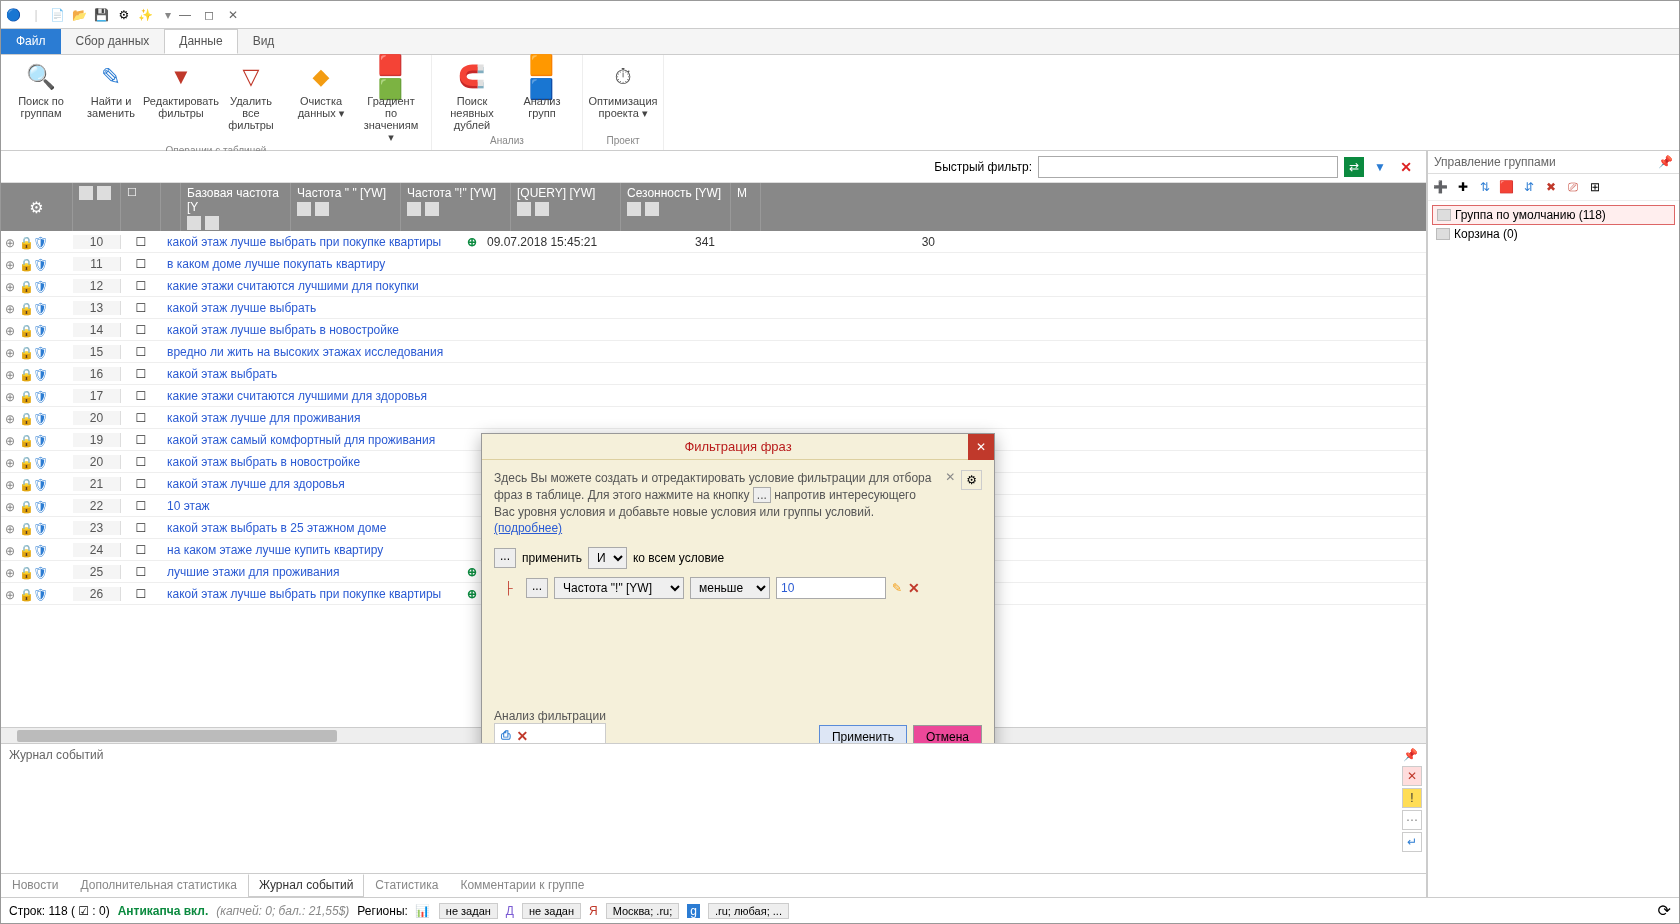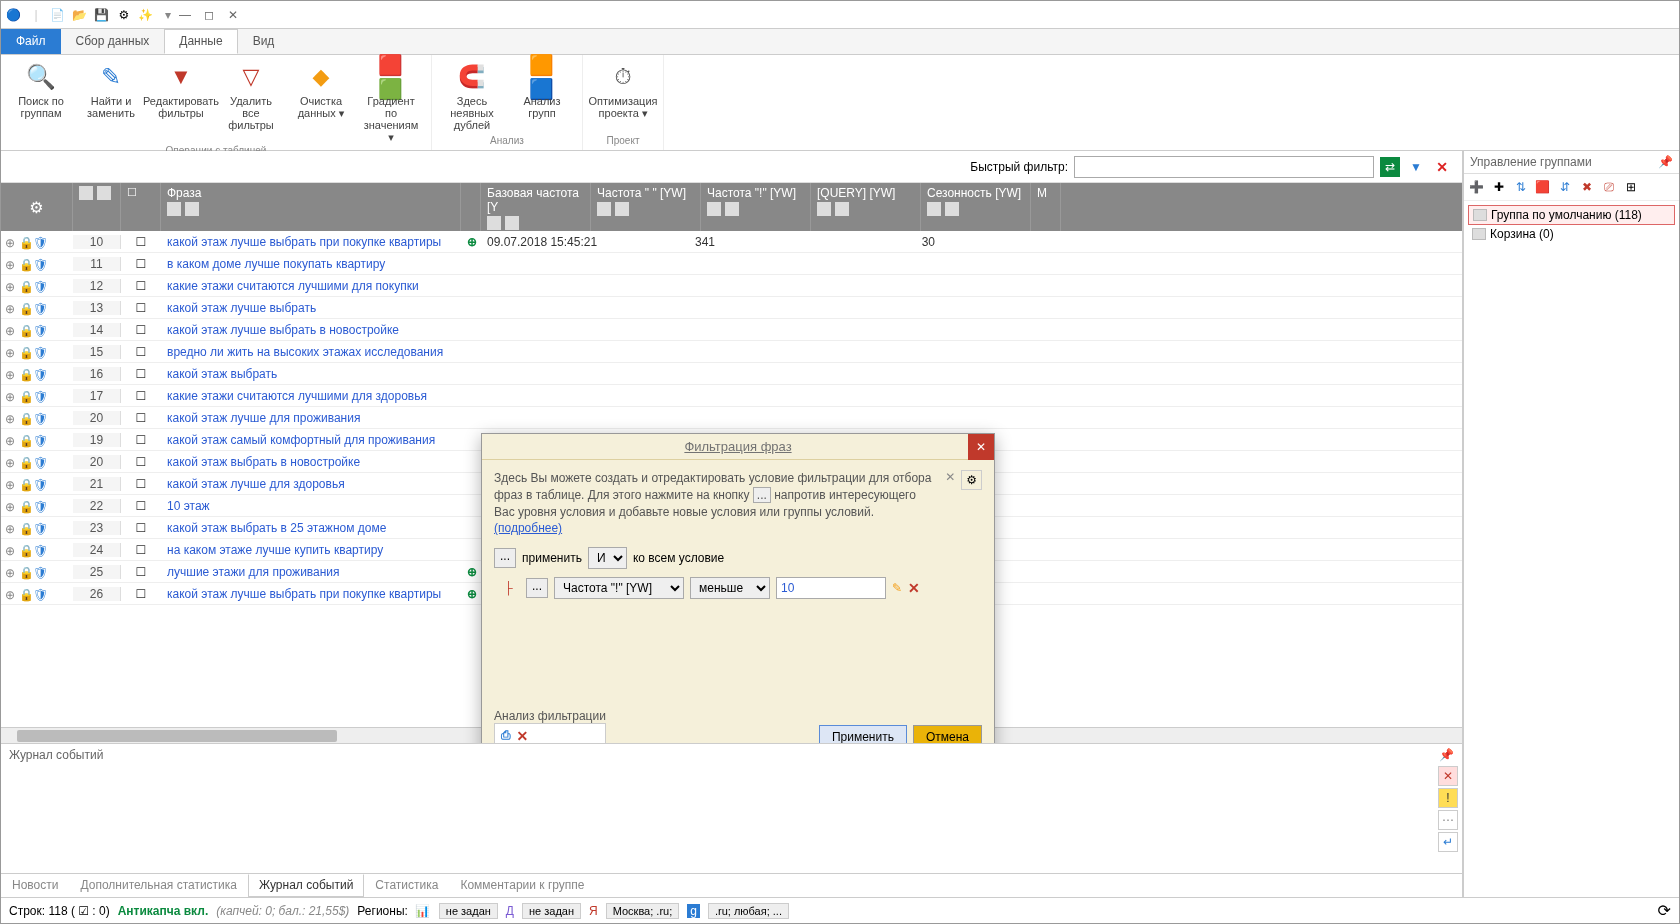--- a/index.html
+++ b/index.html
@@ -35,57 +35,57 @@
 .gcol .ops span { width: 14px; height: 14px; background: #ddd; display: inline-block; cursor: pointer; }
 .gbody { flex: 1; overflow: auto; }
 .grow { height: 22px; display: flex; align-items: center; border-bottom: 1px solid #eee; }
 .gcell { padding: 0 6px; font-size: 12px; color: #333; overflow: hidden; white-space: nowrap; }
 .gcell.link { color: #2b5bd3; }
 .gcell.num { text-align: right; }
 .rowctl { width: 72px; display: flex; align-items: center; gap: 2px; padding-left: 4px; }
 .rowctl span { width: 12px; height: 12px; display: inline-block; }
 .rownum { width: 48px; text-align: center; color: #555; background: #f5f5f5; border-right: 1px solid #ddd; }
 .gcheck { width: 40px; text-align: center; }
-.side { width: 216px; background: #fff; display: flex; flex-direction: column; border-left: 1px solid #ccc; }
+.side { width: 252px; background: #fff; display: flex; flex-direction: column; border-left: 1px solid #ccc; }
 .side .shead { padding: 4px 6px; color: #666; border-bottom: 1px solid #ddd; display: flex; justify-content: space-between; align-items: center; }
 .side .stoolbar { padding: 4px; display: flex; gap: 4px; border-bottom: 1px solid #eee; }
 .side .stoolbar span { width: 18px; height: 18px; cursor: pointer; display: flex; align-items: center; justify-content: center; }
 .side .sbody { flex: 1; padding: 4px; }
 .snode { padding: 2px 4px; display: flex; align-items: center; gap: 4px; cursor: pointer; }
 .snode.sel { border: 1px solid #d66; background: #fee; }
 .snode .fold { width: 14px; height: 12px; background: #ddd; border: 1px solid #bbb; }
 .journal { height: 130px; background: #fff; border-top: 1px solid #ccc; display: flex; flex-direction: column; }
 .journal .jhead { padding: 4px 8px; color: #666; display: flex; justify-content: space-between; }
 .journal .jbody { flex: 1; position: relative; }
 .jicons { position: absolute; right: 4px; top: 0; display: flex; flex-direction: column; gap: 2px; }
 .jicons span { width: 20px; height: 20px; border: 1px solid #ccc; display: flex; align-items: center; justify-content: center; cursor: pointer; }
 .btabs { height: 24px; border-top: 1px solid #ccc; display: flex; background: #fff; }
 .btab { padding: 3px 10px; color: #888; cursor: pointer; border: 1px solid transparent; }
 .btab.active { background: #fff; border: 1px solid #ccc; border-top: 1px solid #fff; color: #333; }
 .status { height: 26px; background: #fff; border-top: 1px solid #ccc; display: flex; align-items: center; padding: 0 8px; gap: 8px; }
 .status .chip { padding: 1px 6px; border: 1px solid #ccc; background: #eee; font-size: 11px; }
 .status .refresh { margin-left: auto; font-size: 16px; }
 .dialog { position: absolute; left: 480px; top: 250px; width: 514px; background: #f5f0da; border: 1px solid #999; box-shadow: 0 4px 16px rgba(0,0,0,0.3); z-index: 1000; }
 .dialog .dhead { height: 26px; background: #f5f0da; display: flex; align-items: center; justify-content: center; position: relative; border-bottom: 1px solid #ddd0a0; }
-.dialog .dhead .dtitle { color: #737373; font-size: 13px; text-decoration: underline; }
+.dialog .dhead .dtitle { color: #b91c1c; font-size: 13px; }
 .dialog .dhead .dclose { position: absolute; right: 0; top: 0; width: 26px; height: 26px; background: #c0392b; color: #fff; display: flex; align-items: center; justify-content: center; cursor: pointer; }
 .dialog .dbody { padding: 10px 12px; background: #f5f0da; }
 .dialog .dtop { display: flex; align-items: flex-start; gap: 6px; margin-bottom: 10px; }
 .dialog .dtop .x2 { color: #888; cursor: pointer; }
 .dialog .dtop .gear { border: 1px solid #ccc; padding: 2px 4px; cursor: pointer; }
 .dialog .dtext { flex: 1; font-size: 12px; color: #555; line-height: 1.4; }
 .dialog .dtext a { color: #2b5bd3; text-decoration: underline; cursor: pointer; }
 .dialog .drow { display: flex; align-items: center; gap: 6px; margin-bottom: 8px; }
 .dialog .drow .dots { width: 22px; height: 20px; background: #eee; border: 1px solid #aaa; text-align: center; cursor: pointer; }
 .dialog .drow select, .dialog .drow input { height: 22px; border: 1px solid #aaa; padding: 0 4px; font-size: 12px; }
 .dialog .drow .tree { width: 16px; color: #c0392b; font-weight: bold; }
 .dialog .dfoot { display: flex; align-items: flex-end; justify-content: space-between; margin-top: 110px; }
 .dialog .dfoot .templ { font-size: 12px; color: #555; }
 .dialog .dfoot .dbtns { display: flex; gap: 6px; }
-.dialog .dfoot .dbtn { padding: 4px 12px; background: #eab308; border: 1px solid #999; cursor: pointer; }
+.dialog .dfoot .dbtn { padding: 4px 12px; background: #ec4899; border: 1px solid #999; cursor: pointer; }
 .dialog .dfoot .dbtn.primary { background: #dde6f5; border: 1px solid #5a8bd8; }
 .hscroll { height: 16px; background: #eee; border-top: 1px solid #ccc; position: relative; }
 .hscroll .thumb { position: absolute; left: 16px; top: 2px; height: 12px; width: 320px; background: #bbb; border-radius: 2px; }
 .sboxg { background: #0b8a3f; }
 .sboxr { color: #d22; font-weight: bold; font-size: 14px; }
 </style>
 </head>
 <body>
 
 <div class="window">
@@ -142,21 +142,21 @@
             <div class="ri" style="font-size:20px">🟥🟩</div>
             <span class="lbl">Градиент по значениям ▾</span>
           </div>
       </div>
       <div class="rgtitle">Операции с таблицей</div>
     </div>
     <div class="rgroup">
       <div class="btns">
         <div class="rbtn">
             <div class="ri" style="color:#c0392b;font-size:22px">🧲</div>
-            <span class="lbl">Здесь неявных дублей</span>
+            <span class="lbl">Поиск неявных дублей</span>
           </div>
         <div class="rbtn">
             <div class="ri" style="font-size:20px">🟧🟦</div>
             <span class="lbl">Анализ групп</span>
           </div>
       </div>
       <div class="rgtitle">Анализ</div>
     </div>
     <div class="rgroup">
       <div class="btns">
@@ -186,27 +186,20 @@
             <div class="gcol" style="width:72px">
                 <span style="margin:auto;font-size:16px">⚙</span>
               </div>
             <div class="gcol" style="width:48px">
                 <div class="ops">
                   <span></span>
                   <span></span>
                 </div>
               </div>
             <div class="gcol" style="width:40px">☐</div>
-            <div class="gcol" style="width:300px">
-                <span>Фраза</span>
-                <div class="ops">
-                  <span></span>
-                  <span></span>
-                </div>
-              </div>
             <div class="gcol" style="width:20px"></div>
             <div class="gcol" style="width:110px">
                 <span>Базовая частота [Y</span>
                 <div class="ops">
                   <span></span>
                   <span></span>
                 </div>
               </div>
             <div class="gcol" style="width:110px">
                 <span>Частота " " [YW]</span>

